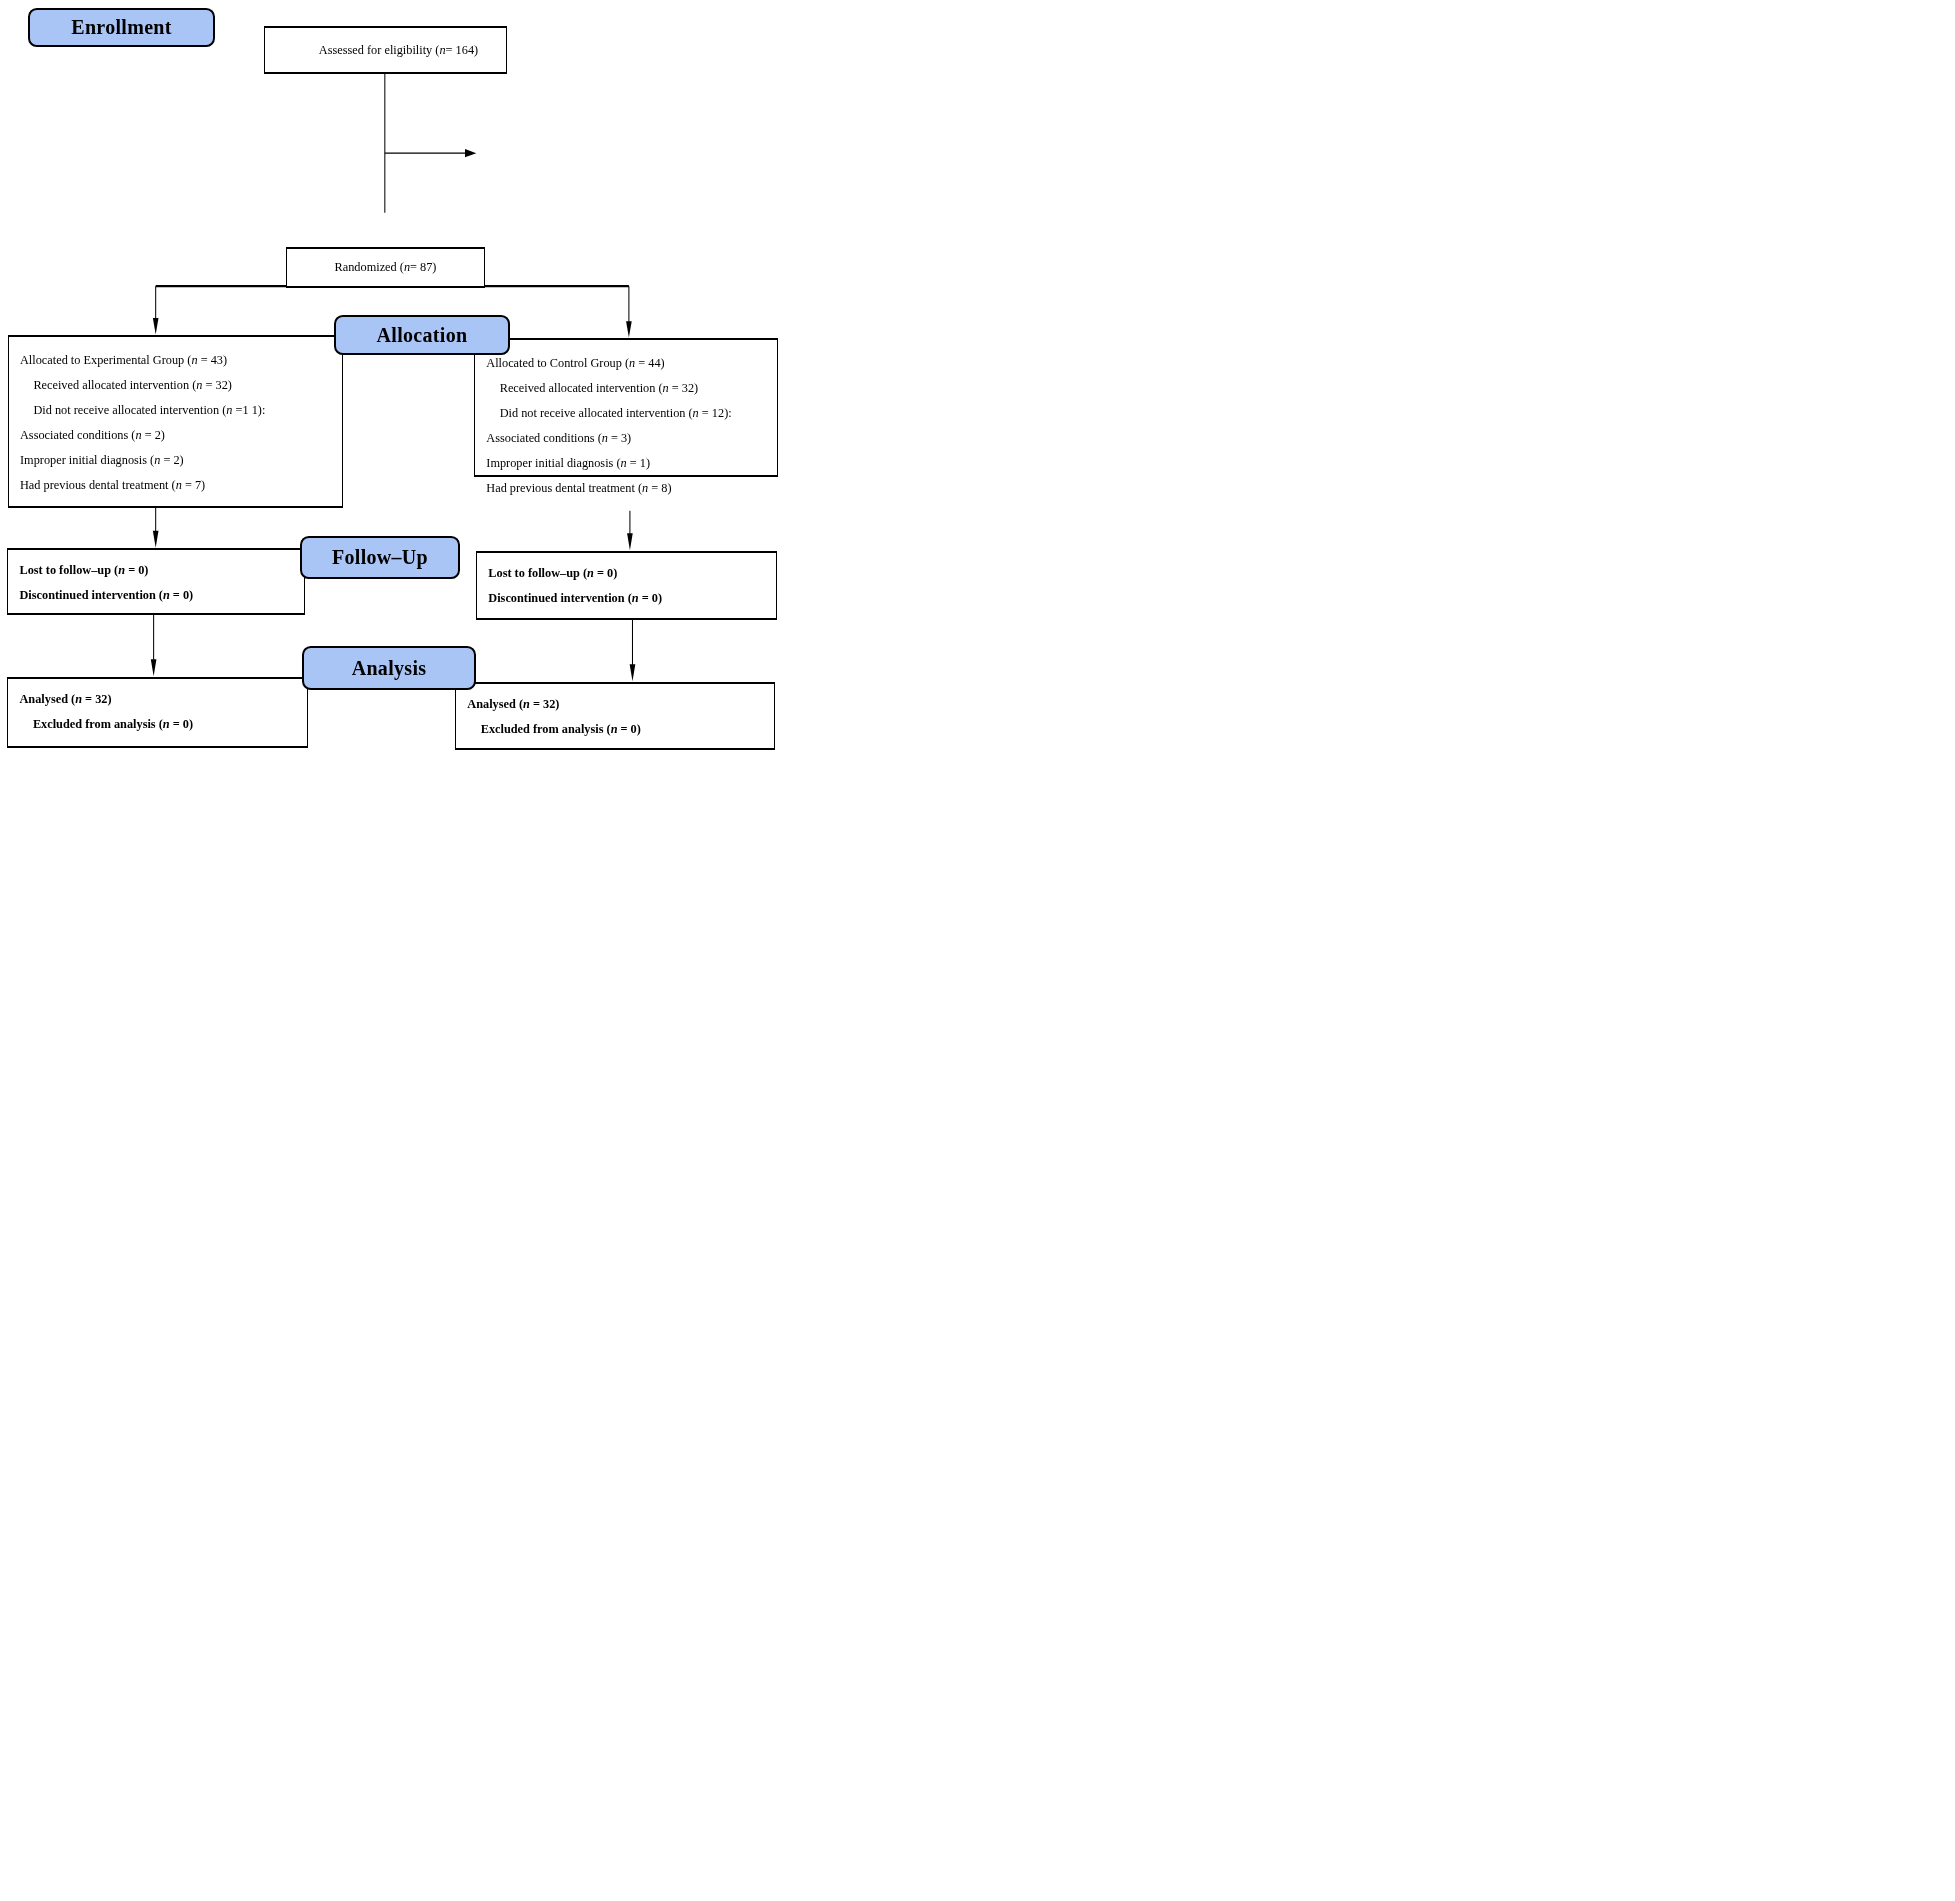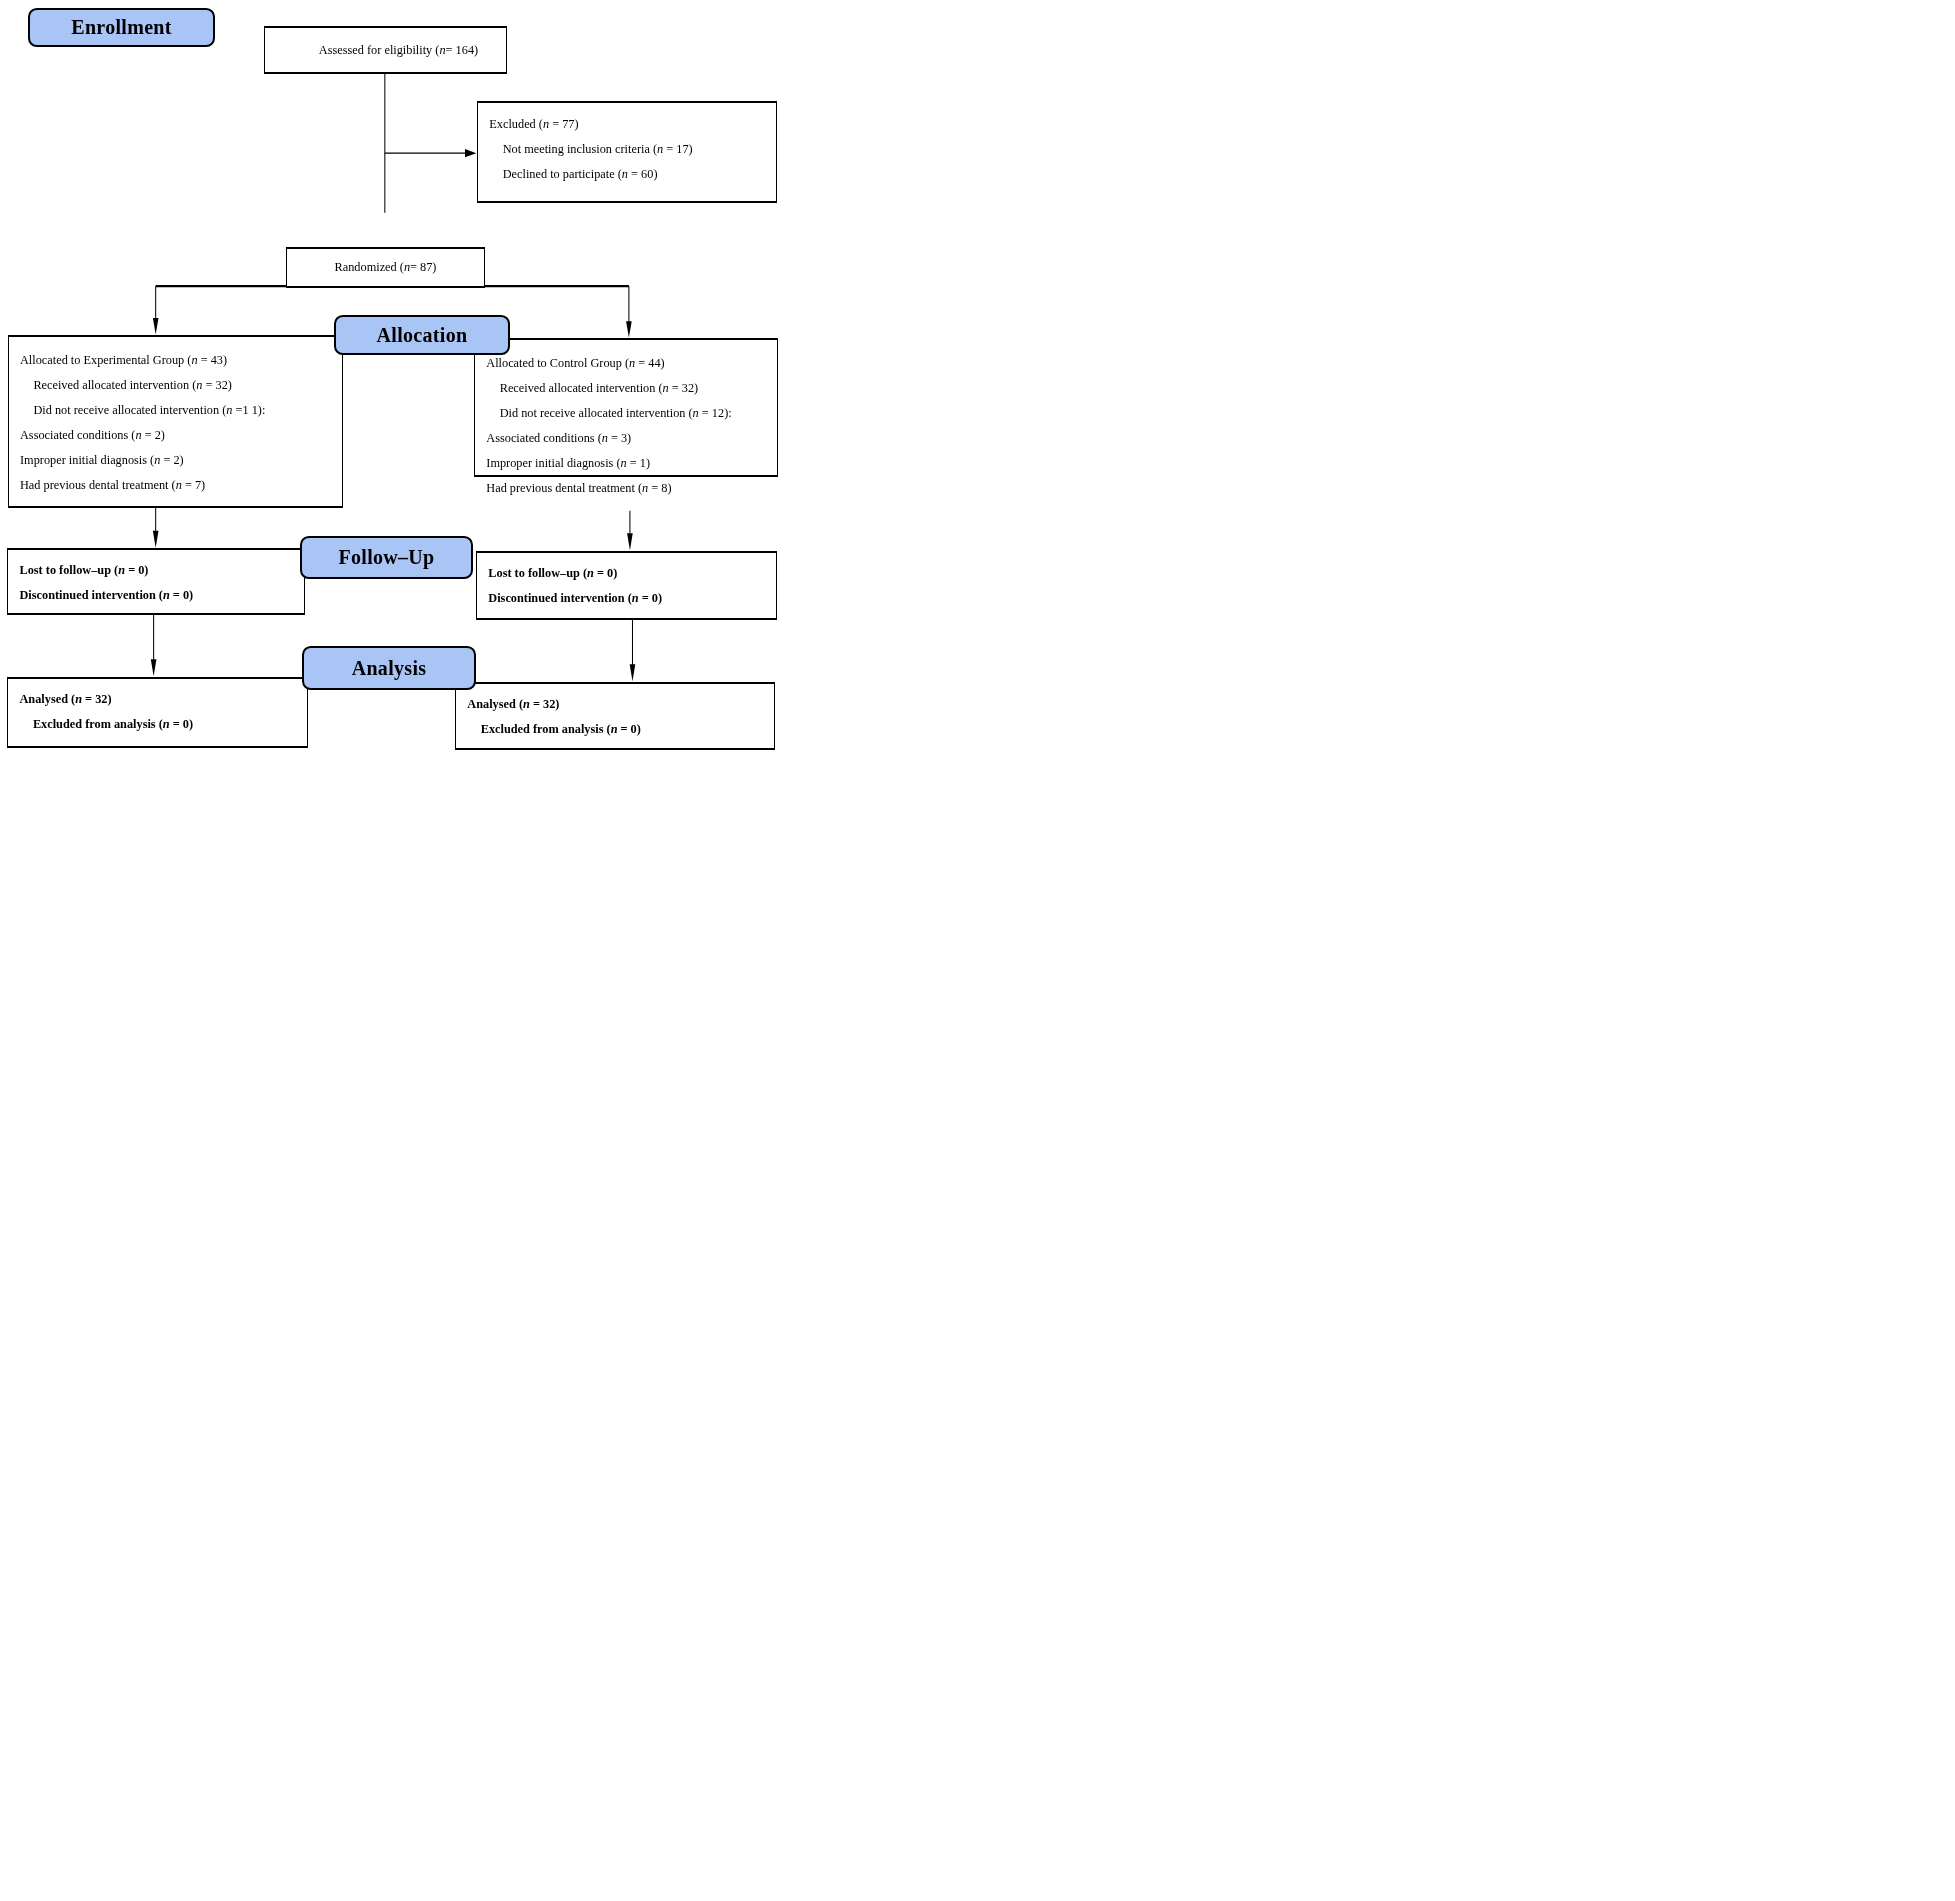--- a/index.html
+++ b/index.html
@@ -34,21 +34,21 @@
     border-radius:8.7px;
     z-index:3;
     display:flex;align-items:center;justify-content:center;
     font-size:20px;font-weight:bold;
     letter-spacing:0.3px;
     text-align:right;
   }
   
   .stage.enrollment{left:28px;top:8.2px;width:187px;height:39px;}
   .stage.allocation{left:298px;top:315px;width:176px;height:40px;margin-left:36px;}
-  .stage.followup{left:300px;top:536px;width:173px;height:43px;}
+  .stage.followup{left:300px;top:536px;width:160px;height:43px;}
   .stage.analysis{left:302px;top:646px;width:174px;height:44px;}
   .box.assessed{left:264px;top:26px;width:243px;height:48px;padding-left:26px;}
   .box.excluded{left:477px;top:101px;width:300px;height:102px;}
   .box.randomized{left:286px;top:213px;width:199px;height:41px;margin-top:34px;}
   .box.allocL{left:7.7px;top:335px;width:335px;height:173px;}
   .box.allocR{left:474px;top:338px;width:304px;height:139px;}
   .box.fuL{left:7.2px;top:548px;width:298px;height:67px;}
   .box.fuR{left:476px;top:551px;width:301px;height:69px;}
   .box.anL{left:7.2px;top:677px;width:301px;height:71px;}
   .box.anR{left:455px;top:682px;width:320px;height:68px;}
@@ -89,27 +89,20 @@
     <polygon points="299,1316 293.5,1283 304.5,1283" fill="#000"></polygon>
 
     <line x1="1231" y1="1206" x2="1231" y2="1294" stroke="#000" stroke-width="2"></line>
     <polygon points="1231,1326 1225.5,1293 1236.5,1293" fill="#000"></polygon>
   </svg>
 
   <div class="box assessed">
     <div class="ctext">Assessed for eligibility (<i>n</i> = 164)</div>
   </div>
 
-  <div class="box excluded">
-    <div class="pad">
-      <div class="bline">Excluded (<i>n</i> = 77)</div>
-      <div class="bline ind">Not meeting inclusion criteria (<i>n</i> = 17)</div>
-      <div class="bline ind">Declined to participate (<i>n</i> = 60)</div>
-    </div>
-  </div>
 
   <div class="box randomized">
     <div class="ctext">Randomized (<i>n</i> = 87)</div>
   </div>
 
   <div class="box allocL">
     <div class="pad">
       <div class="bline">Allocated to Experimental Group (<i>n</i> = 43)</div>
       <div class="bline ind">Received allocated intervention (<i>n</i> = 32)</div>
       <div class="bline ind">Did not receive allocated intervention (<i>n</i> =1 1):</div>

